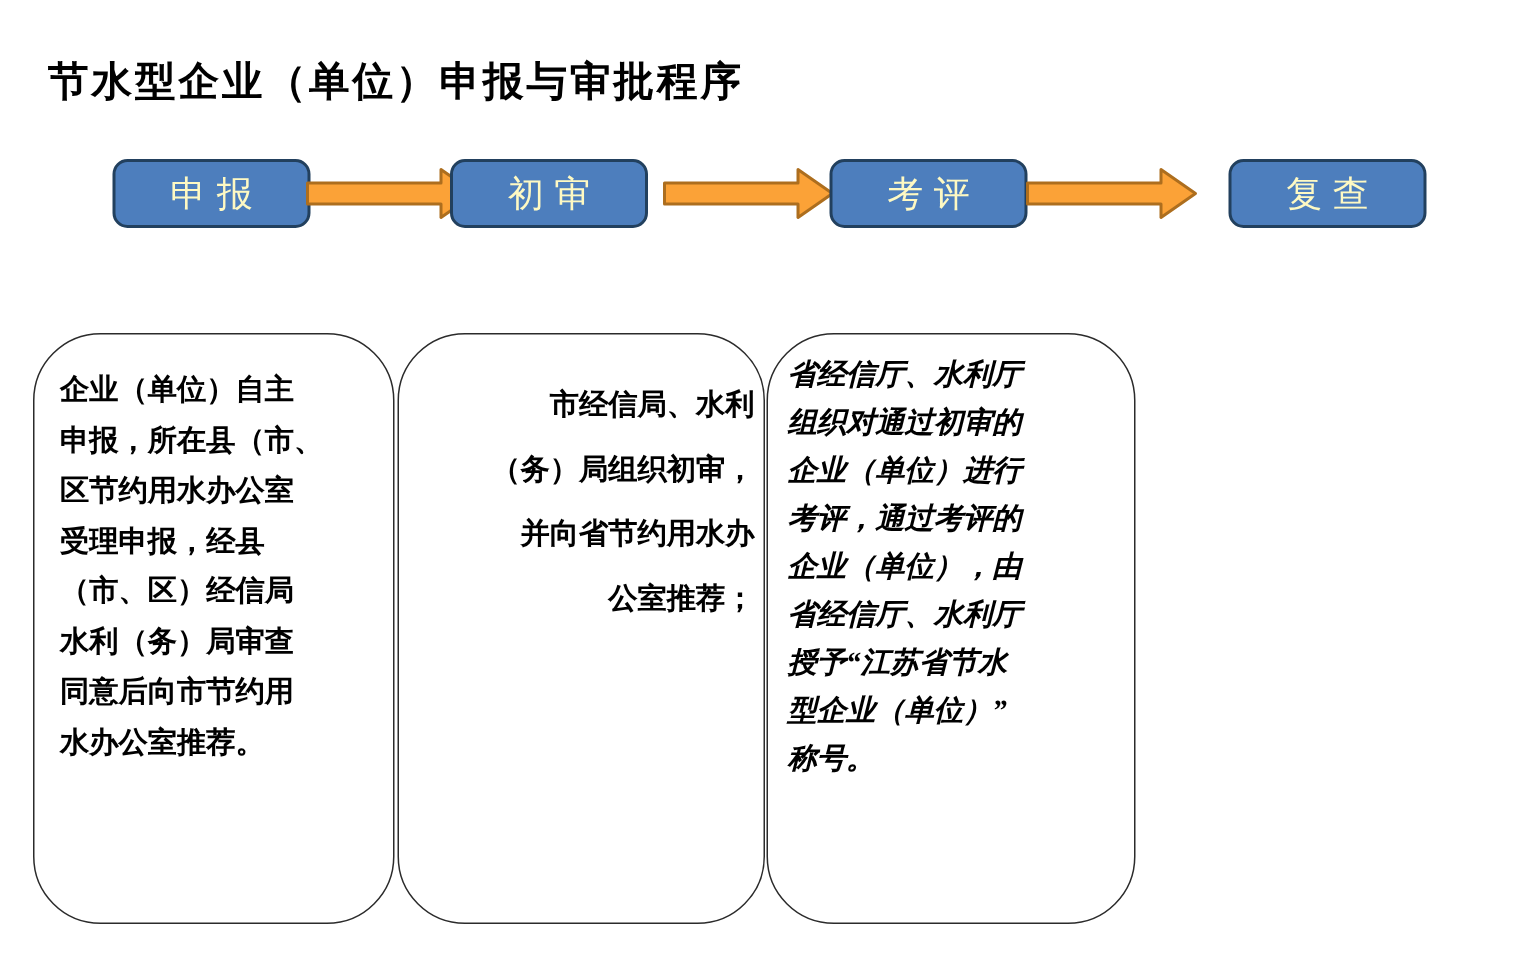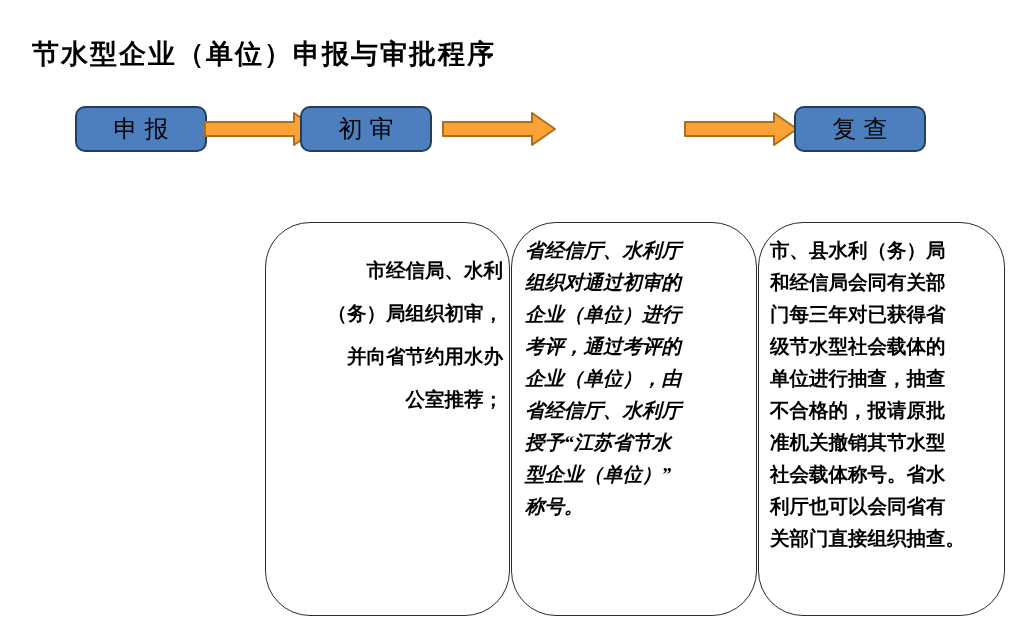--- a/index.html
+++ b/index.html
@@ -34,30 +34,30 @@
     height: 46px;
     background: #4D7EBD;
     border: 2px solid #22405E;
     border-radius: 10px;
     box-sizing: border-box;
     display: flex;
     align-items: center;
     justify-content: center;
   }
   .flow-step .step-label {
-    color: #000000;
+    color: #fef9c3;
     font-size: 24px;
     letter-spacing: 7px;
     text-indent: 7px;
     font-weight: normal;
   }
   .step-1 { left: 75px; }
   .step-2 { left: 300px; }
   .step-3 { left: 553px; }
-  .step-4 { left: 794px; }
+  .step-4 { left: 819px; }
   .flow-arrow {
     position: absolute;
     top: 110px;
     width: 115px;
     height: 38px;
   }
   .arrow-1 { left: 204px; }
   .arrow-2 { left: 442px; }
   .arrow-3 { left: 684px; }
   .process-card {
@@ -116,55 +116,56 @@
   </svg>
 
   <div class="flow-step step-2">
     <span class="step-label">初审</span>
   </div>
 
   <svg class="flow-arrow arrow-2" viewBox="0 0 115 38" aria-hidden="true">
     <polygon points="1,12 90,12 90,3 113,19 90,35 90,26 1,26" fill="#FBA237" stroke="#AD6E1E" stroke-width="2" stroke-linejoin="round"></polygon>
   </svg>
 
+  <div class="flow-step step-3">
+    <span class="step-label">考评</span>
+  </div>
 
   <svg class="flow-arrow arrow-3" viewBox="0 0 115 38" aria-hidden="true">
     <polygon points="1,12 90,12 90,3 113,19 90,35 90,26 1,26" fill="#FBA237" stroke="#AD6E1E" stroke-width="2" stroke-linejoin="round"></polygon>
   </svg>
 
   <div class="flow-step step-4">
     <span class="step-label">复查</span>
   </div>
 
+  <div class="process-card card-1">
+    <p class="card-text">企业（单位）自主
+申报，所在县（市、
+区节约用水办公室
+受理申报，经县
+（市、区）经信局
+水利（务）局审查
+同意后向市节约用
+水办公室推荐。</p>
+  </div>
 
   <div class="process-card card-2">
     <p class="card-text">市经信局、水利
 （务）局组织初审，
 并向省节约用水办
 公室推荐；</p>
   </div>
 
   <div class="process-card card-3">
     <p class="card-text">省经信厅、水利厅
 组织对通过初审的
 企业（单位）进行
 考评，通过考评的
 企业（单位），由
 省经信厅、水利厅
 授予“江苏省节水
 型企业（单位）”
 称号。</p>
   </div>
 
-  <div class="process-card card-4">
-    <p class="card-text">市、县水利（务）局
-和经信局会同有关部
-门每三年对已获得省
-级节水型社会载体的
-单位进行抽查，抽查
-不合格的，报请原批
-准机关撤销其节水型
-社会载体称号。省水
-利厅也可以会同省有
-关部门直接组织抽查。</p>
-  </div>
 
 </div>
 
 </body></html>

